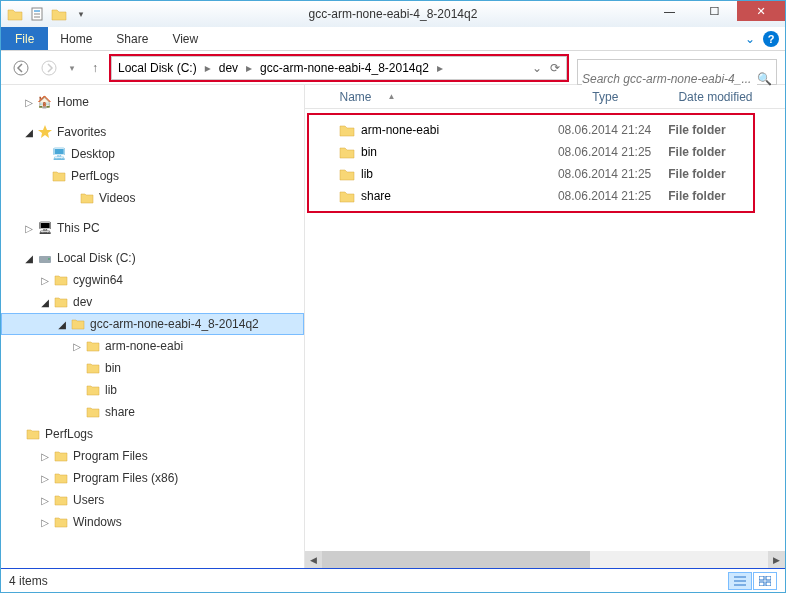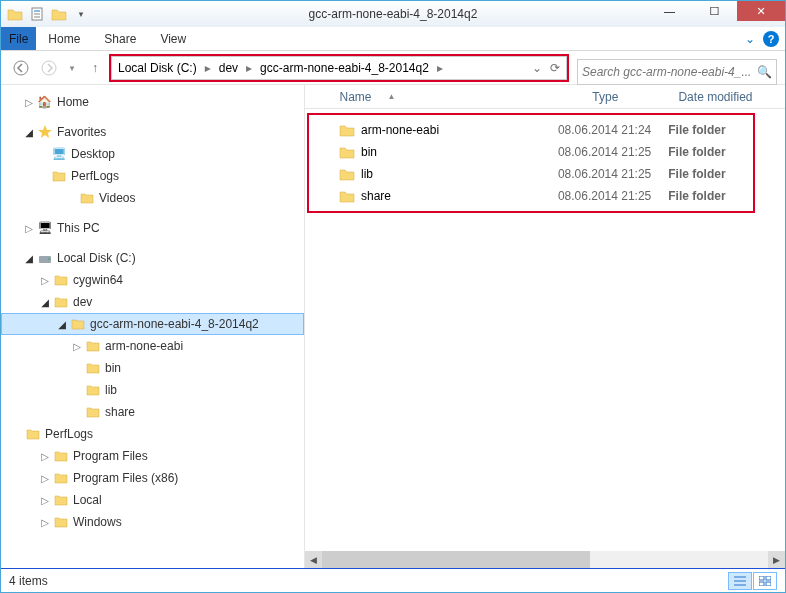--- a/index.html
+++ b/index.html
@@ -9,35 +9,35 @@
     .titlebar { height: 26px; background: linear-gradient(#fff, #e8f0f7); display: flex; align-items: center; padding-left: 4px; position: relative; }
     .qat { display: flex; align-items: center; gap: 2px; }
     .qat-icon { width: 20px; height: 20px; display: flex; align-items: center; justify-content: center; }
     .title-text { position: absolute; left: 0; right: 0; text-align: center; font-size: 12px; color: #333; pointer-events: none; }
     .win-controls { position: absolute; right: 0; top: 0; display: flex; }
     .win-btn { width: 45px; height: 20px; display: flex; align-items: center; justify-content: center; font-size: 11px; cursor: pointer; }
     .win-btn.close { background: #c75050; color: #fff; width: 48px; }
     
     
     .menubar { height: 24px; background: #fff; border-bottom: 1px solid #d9d9d9; display: flex; align-items: stretch; position: relative; }
-    .file-tab { background: #2673c8; color: #0f172a; padding: 4px 8px; display: flex; align-items: center; cursor: pointer; }
+    .file-tab { background: #2673c8; color: #fef9c3; padding: 4px 14px; display: flex; align-items: center; cursor: pointer; }
     .menu-tab { padding: 4px 12px; display: flex; align-items: center; cursor: pointer; color: #333; }
     .menubar-right { position: absolute; right: 6px; top: 0; height: 100%; display: flex; align-items: center; gap: 8px; }
     .help-icon { width: 16px; height: 16px; background: #0078d7; border-radius: 50%; color: #fff; display: flex; align-items: center; justify-content: center; font-size: 11px; font-weight: bold; }
     
     
     .navbar { height: 34px; background: #fff; border-bottom: 1px solid #e5e5e5; display: flex; align-items: center; padding: 4px 8px; gap: 4px; }
     .nav-btn { width: 24px; height: 24px; border-radius: 2px; display: flex; align-items: center; justify-content: center; cursor: pointer; color: #666; }
     .nav-btn.disabled { color: #ccc; }
     .address-bar { flex: 1; height: 24px; border: 1px solid #ccc; display: flex; align-items: center; padding: 0 2px; }
     .address-bar.highlighted { outline: 2px solid #d80027; outline-offset: 0; }
     .crumb { padding: 0 4px; cursor: pointer; display: flex; align-items: center; height: 100%; }
     .crumb-arrow { padding: 0 4px; color: #777; cursor: pointer; height: 100%; display: flex; align-items: center; }
     .address-right { margin-left: auto; display: flex; align-items: center; }
-    .search-box { width: 200px; height: 24px; border: 1px solid #ccc; display: flex; align-items: center; padding: 12px 4px; margin-left: 6px; margin-top: 8px; }
+    .search-box { width: 200px; height: 24px; border: 1px solid #ccc; display: flex; align-items: flex-start; padding: 12px 4px; margin-left: 6px; margin-top: 8px; }
     .search-input { border: none; outline: none; flex: 1; font-size: 12px; font-style: italic; color: #888; }
     .search-btn { color: #888; cursor: pointer; }
     
     
     .main { flex: 1; display: flex; overflow: hidden; }
     
     
     .tree { width: 304px; border-right: 1px solid #e5e5e5; overflow-y: auto; padding: 6px 0; }
     .tree-item { display: flex; align-items: center; height: 22px; padding-left: 8px; cursor: pointer; white-space: nowrap; }
     .tree-item.selected { background: #cde8ff; border: 1px solid #7abdff; }
@@ -296,21 +296,21 @@
         </span>
       <span class="tree-label">Program Files (x86)</span>
     </div>
     <div class="tree-item" style="padding-left:38px;">
       <span class="tree-toggle">▷</span>
       <span class="tree-icon">
           <svg width="14" height="12" viewBox="0 0 14 12">
             <path class="folder-svg" d="M1 2 h4 l1 1 h7 v8 h-12 z"></path>
           </svg>
         </span>
-      <span class="tree-label">Local</span>
+      <span class="tree-label">Users</span>
     </div>
     <div class="tree-item" style="padding-left:38px;">
       <span class="tree-toggle">▷</span>
       <span class="tree-icon">
           <svg width="14" height="12" viewBox="0 0 14 12">
             <path class="folder-svg" d="M1 2 h4 l1 1 h7 v8 h-12 z"></path>
           </svg>
         </span>
       <span class="tree-label">Windows</span>
     </div>

